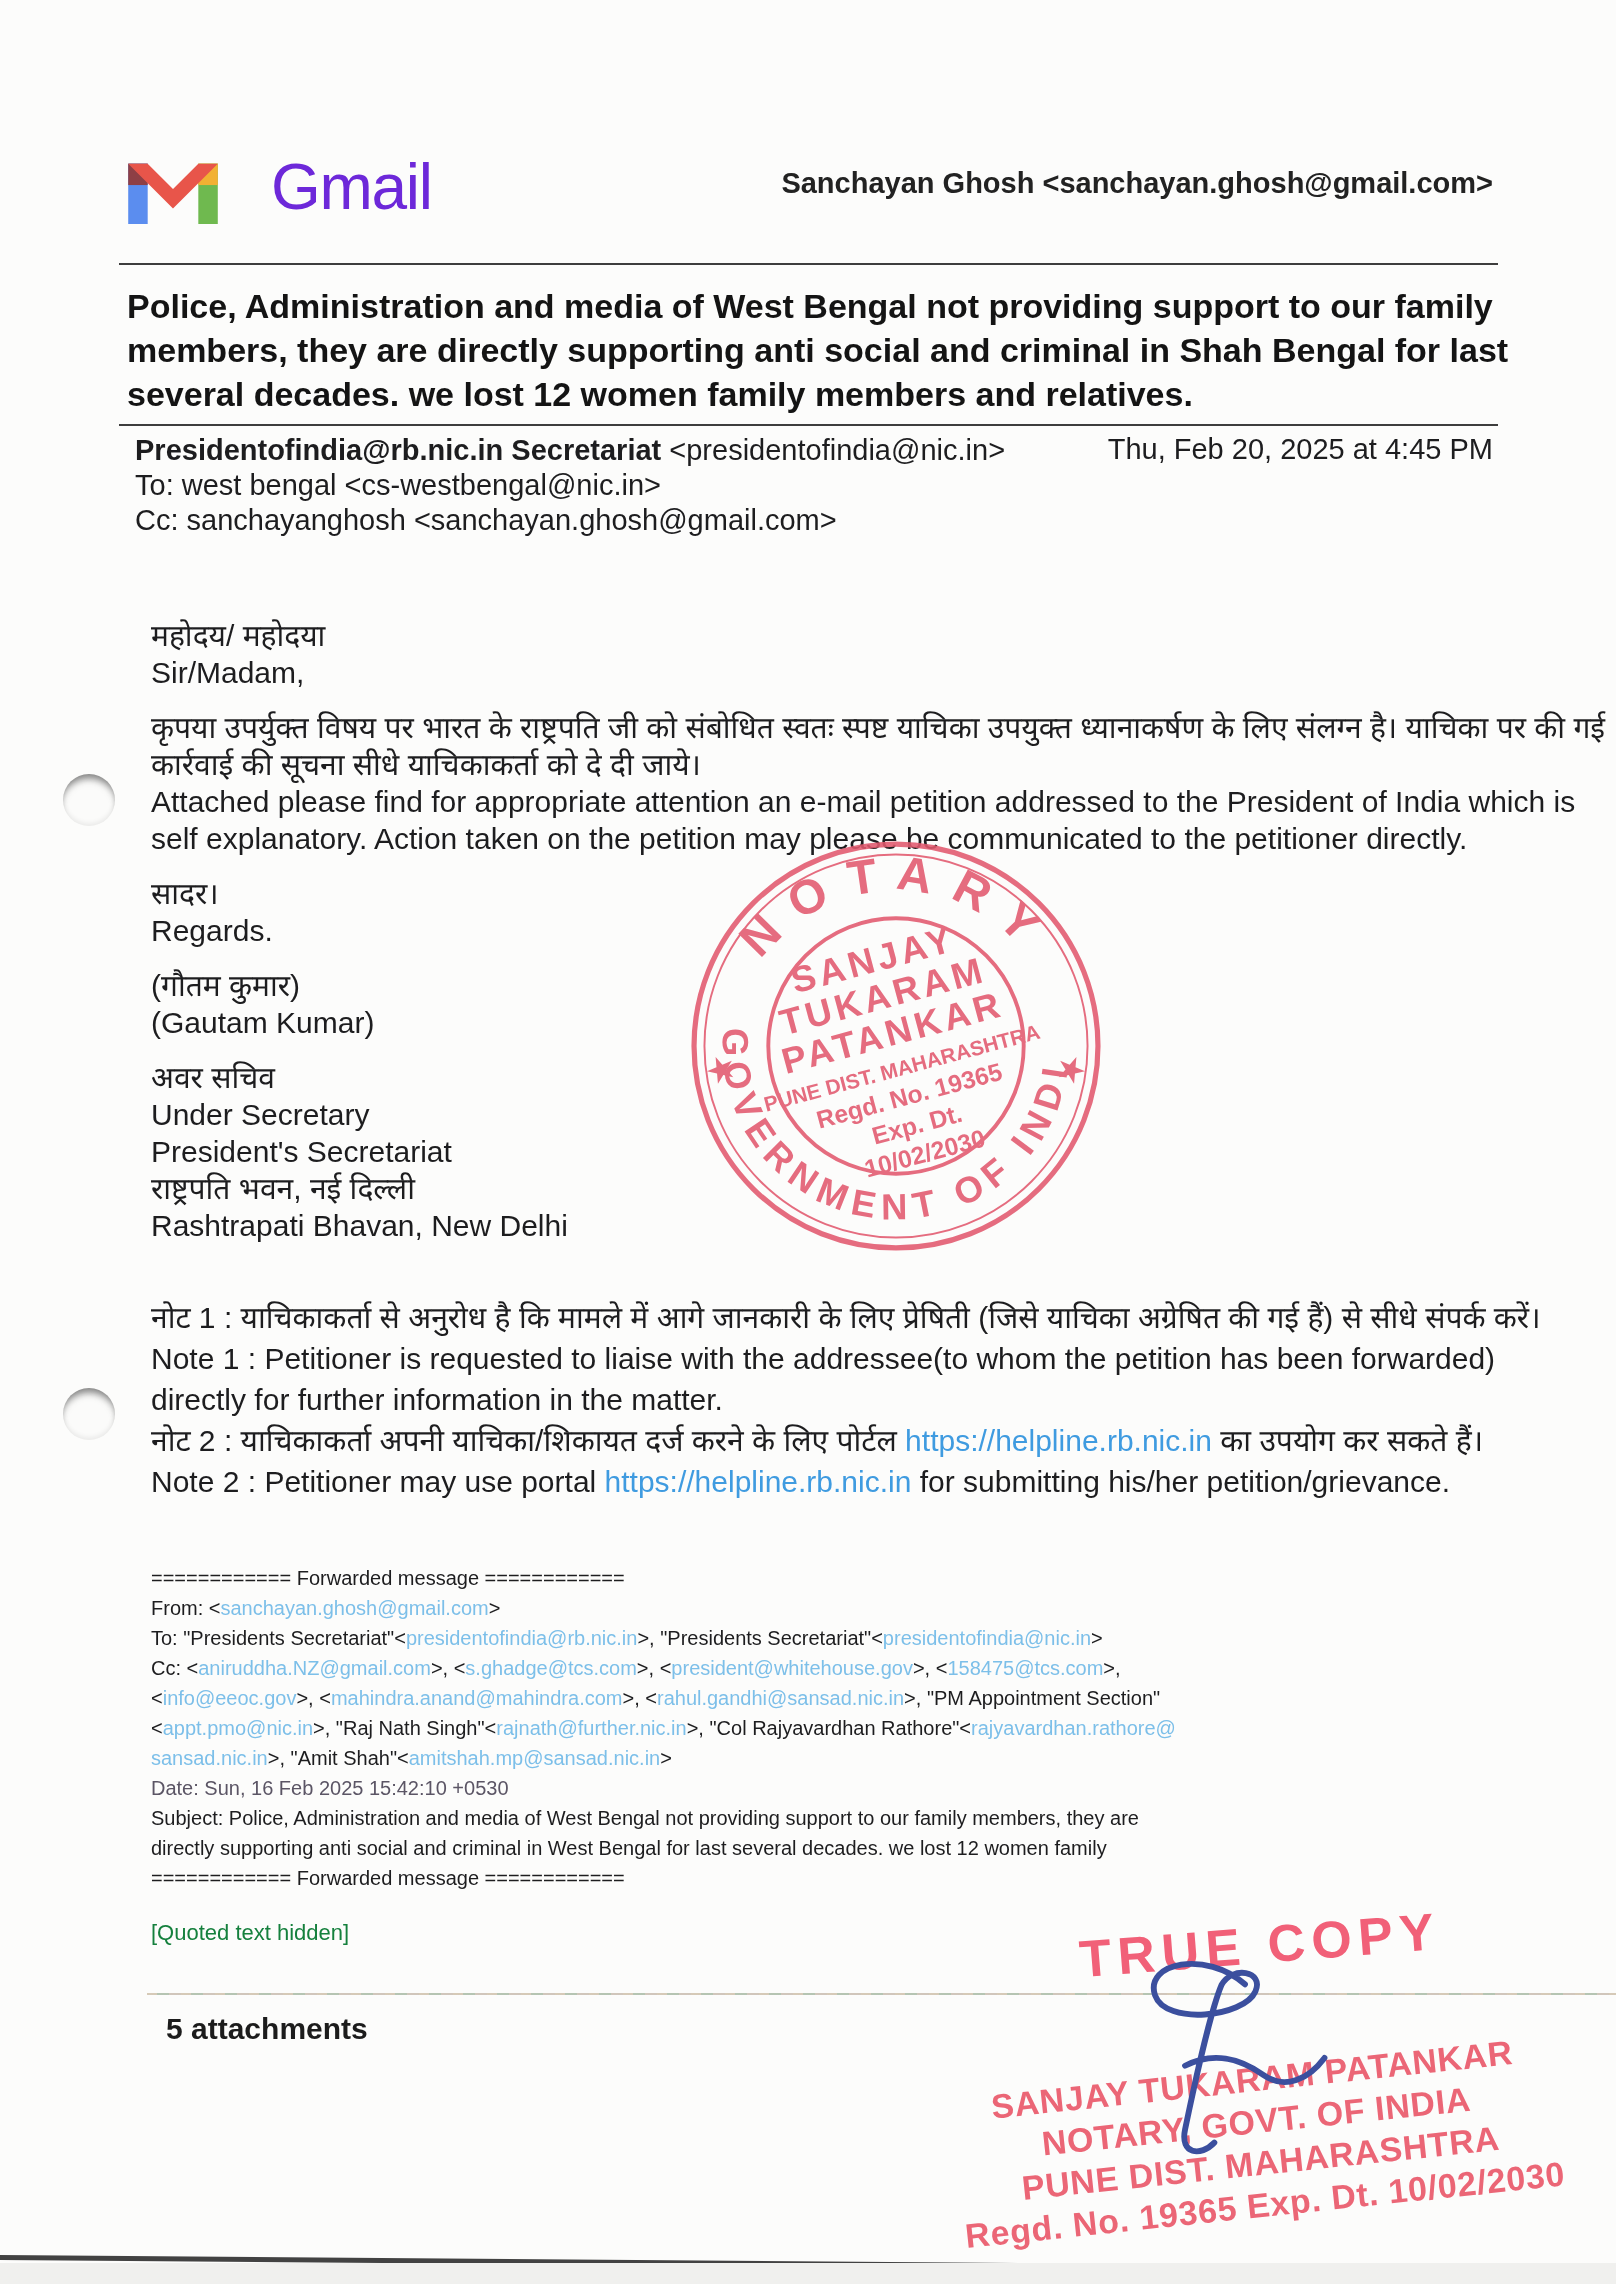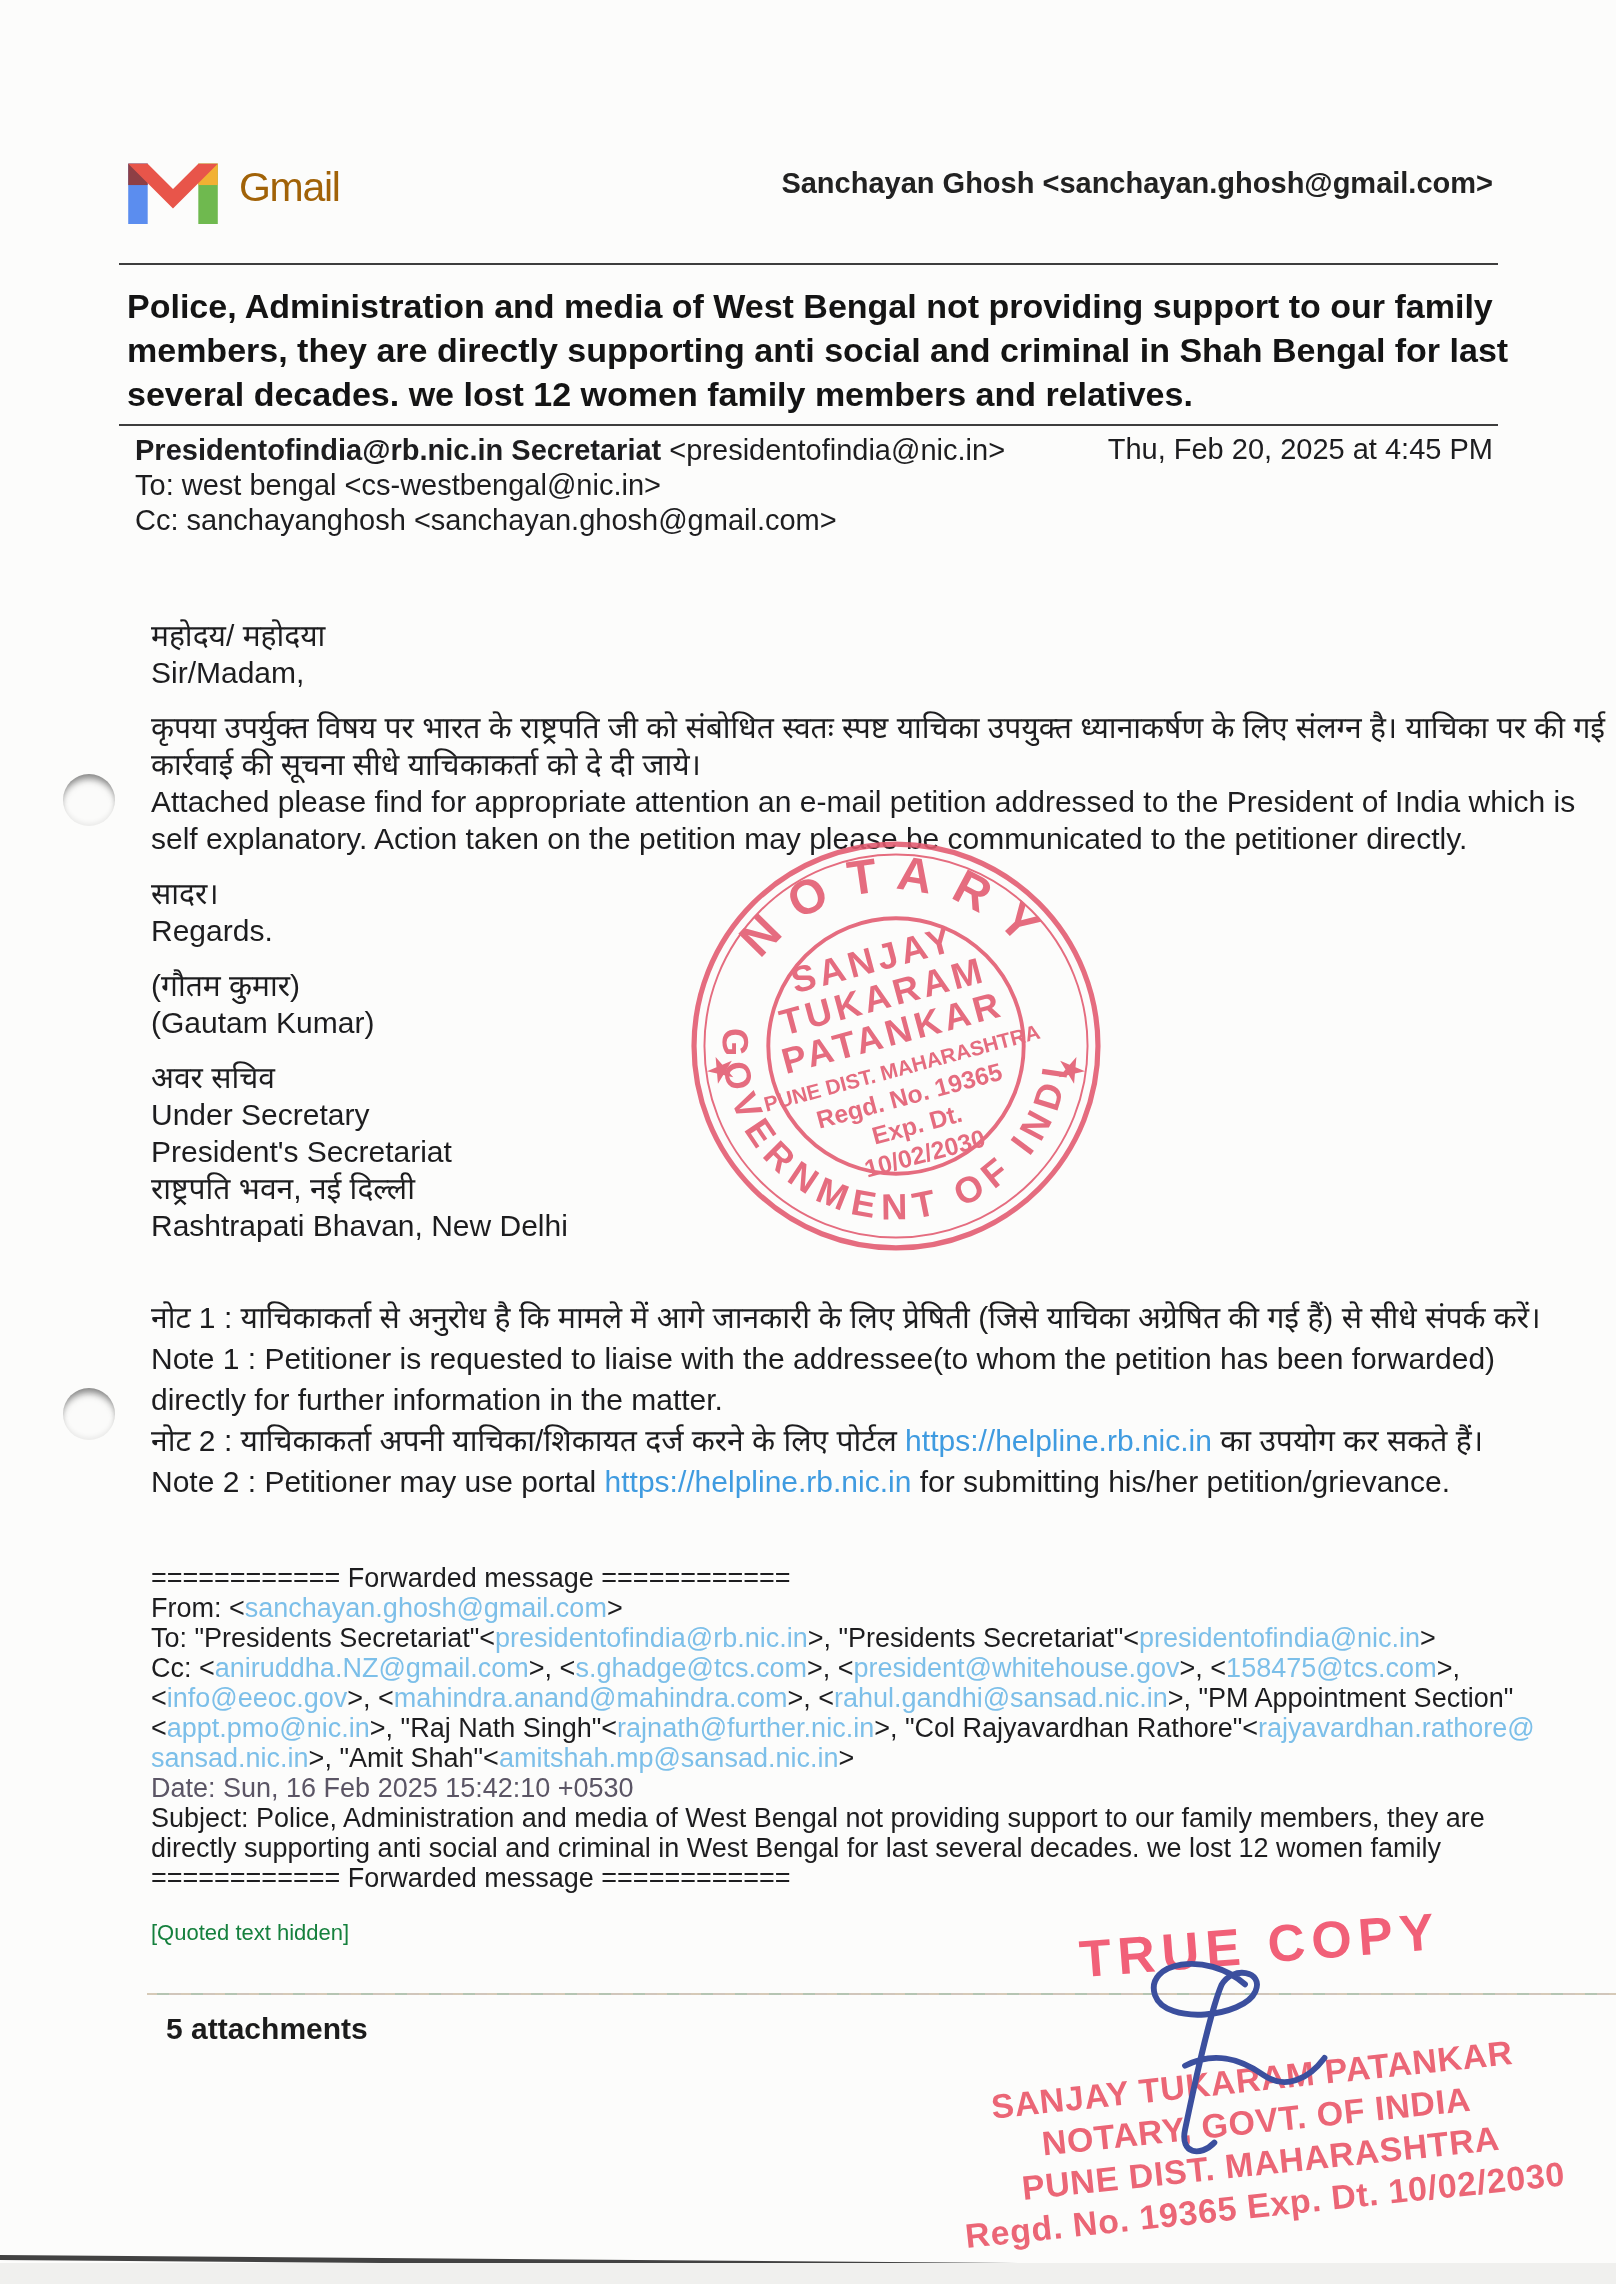--- a/index.html
+++ b/index.html
@@ -5,39 +5,39 @@
   html,body{margin:0;padding:0;background:#9a9a9a;}
   .page{
     position:relative;width:1617px;height:2284px;margin:0 auto;
     background:#fcfcfb;overflow:hidden;
     font-family:"Liberation Sans","DejaVu Sans",sans-serif;color:#1d1d1f;
   }
   .line{white-space:nowrap;min-height:1em;}
   .gap{min-height:19.6px;}
   
   .gmail-logo{position:absolute;left:124px;top:150px;display:flex;align-items:center;gap:17px;}
-  .gmail-word{font-size:41px;color:#a16207;letter-spacing:-1.3px;}
+  .gmail-word{font-size:64px;color:#6d28d9;letter-spacing:-1.3px;margin-left:32px;}
   .account{position:absolute;right:124px;top:167px;font-size:29px;font-weight:bold;color:#222;}
   .hr{position:absolute;left:119px;width:1379px;height:2px;background:#3d3d3d;}
   .hr1{top:263px;}
   .hr2{top:424px;}
   
   .subject{position:absolute;left:127px;top:284px;font-size:34px;font-weight:bold;line-height:44px;color:#141414;}
   
   .from-block{position:absolute;left:127px;top:433px;font-size:29px;line-height:35px;color:#1d1d1f;}
   .from-line{white-space:nowrap;margin-left:8px;}
   .from-bold{font-weight:bold;}
   .from-date{position:absolute;right:124px;top:433px;font-size:29px;color:#1d1d1f;margin-left:16px;}
   
   .body-block{position:absolute;left:151px;top:617px;font-size:30px;line-height:37px;}
   .body-block .gap{min-height:18px;}
   
   .notes-block{position:absolute;left:151px;top:1297px;font-size:30px;line-height:41px;}
   
-  .fwd-block{position:absolute;left:151px;top:1563px;font-size:27px;line-height:30px;}
+  .fwd-block{position:absolute;left:151px;top:1563px;font-size:20px;line-height:30px;}
   .quoted{position:absolute;left:151px;top:1920px;font-size:22px;color:#15803d;}
   .seg-l{color:var(--c-link_light,#7cbfe9);}
   .seg-lk{color:var(--c-link,#3f9be0);}
   .seg-g{color:var(--c-date_gray,#5b5565);}
   
   .attach-divider{position:absolute;left:147px;top:1993px;width:1470px;height:2px;opacity:.75;
     background:repeating-linear-gradient(90deg,#c9b9a1 0 10.4px,#9eb29a 10.4px 22px,#c2b4a6 22px 34px);}
   .attach-label{position:absolute;left:166px;top:2012px;font-size:30px;font-weight:bold;color:#1c1c1c;}
   
   .hole{position:absolute;left:63px;width:52px;height:52px;border-radius:50%;background:#fbfbfa;

